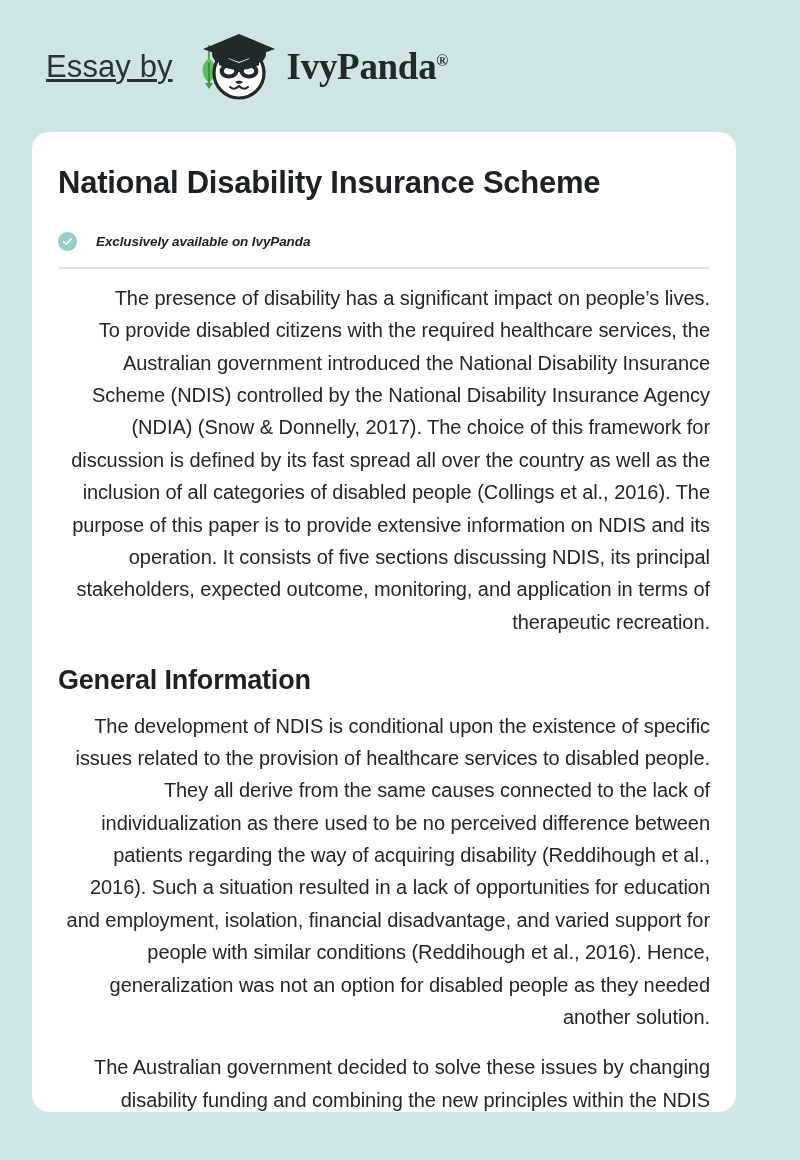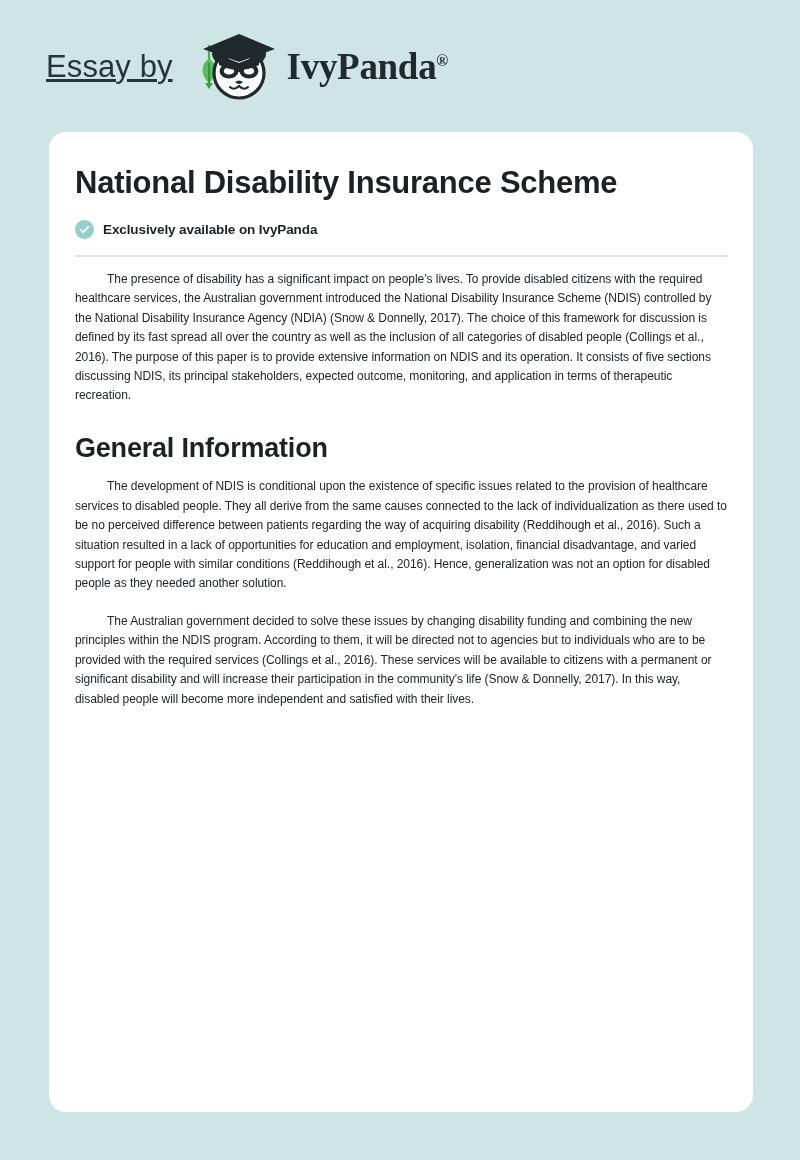--- a/index.html
+++ b/index.html
@@ -59,21 +59,21 @@
   }
   .brand-wordmark .reg {
     font-size: 16px;
     vertical-align: super;
     font-weight: 700;
   }
 
   
   .doc-card {
     position: absolute;
-    left: 49px;
+    left: 32px;
     top: 132px;
     width: 704px;
     height: 980px;
     background: #ffffff;
     border-radius: 17px;
     box-sizing: border-box;
     padding: 0 26px;
     overflow: hidden;
   }
   .doc-inner {
@@ -86,22 +86,23 @@
     color: #1d2124;
     line-height: 1.22;
     margin: 0;
     padding: 32px 0 0 0;
     letter-spacing: -0.25px;
   }
 
   .exclusive-row {
     display: flex;
     align-items: center;
-    gap: 9px;
-    margin-top: 18px;
+    gap: 19px;
+    margin-top: 30px;
+    font-style: italic;
   }
   .check-badge {
     width: 19px;
     height: 19px;
     border-radius: 50%;
     background: #95cfc9;
     display: flex;
     align-items: center;
     justify-content: center;
     flex: 0 0 auto;
@@ -126,27 +127,28 @@
     font-size: 27px;
     font-weight: 700;
     color: #1d2124;
     line-height: 1.2;
     margin: 0;
     padding: 26px 0 0 0;
     letter-spacing: -0.2px;
   }
 
   .body-par {
-    font-size: 12px;
+    font-size: 20px;
     color: #222629;
     line-height: 1.62;
     margin: 0;
     padding-top: 13px;
     text-indent: 32px;
     letter-spacing: -0.05px;
+    text-align: right;
   }
   .body-par.tight { padding-top: 18px; }
 </style>
 </head>
 <body>
 
 <div class="brand-bar">
   <span class="brand-essay-by">Essay by</span>
 
   <a class="brand-logo-group" href="#" style="text-decoration:none;">

